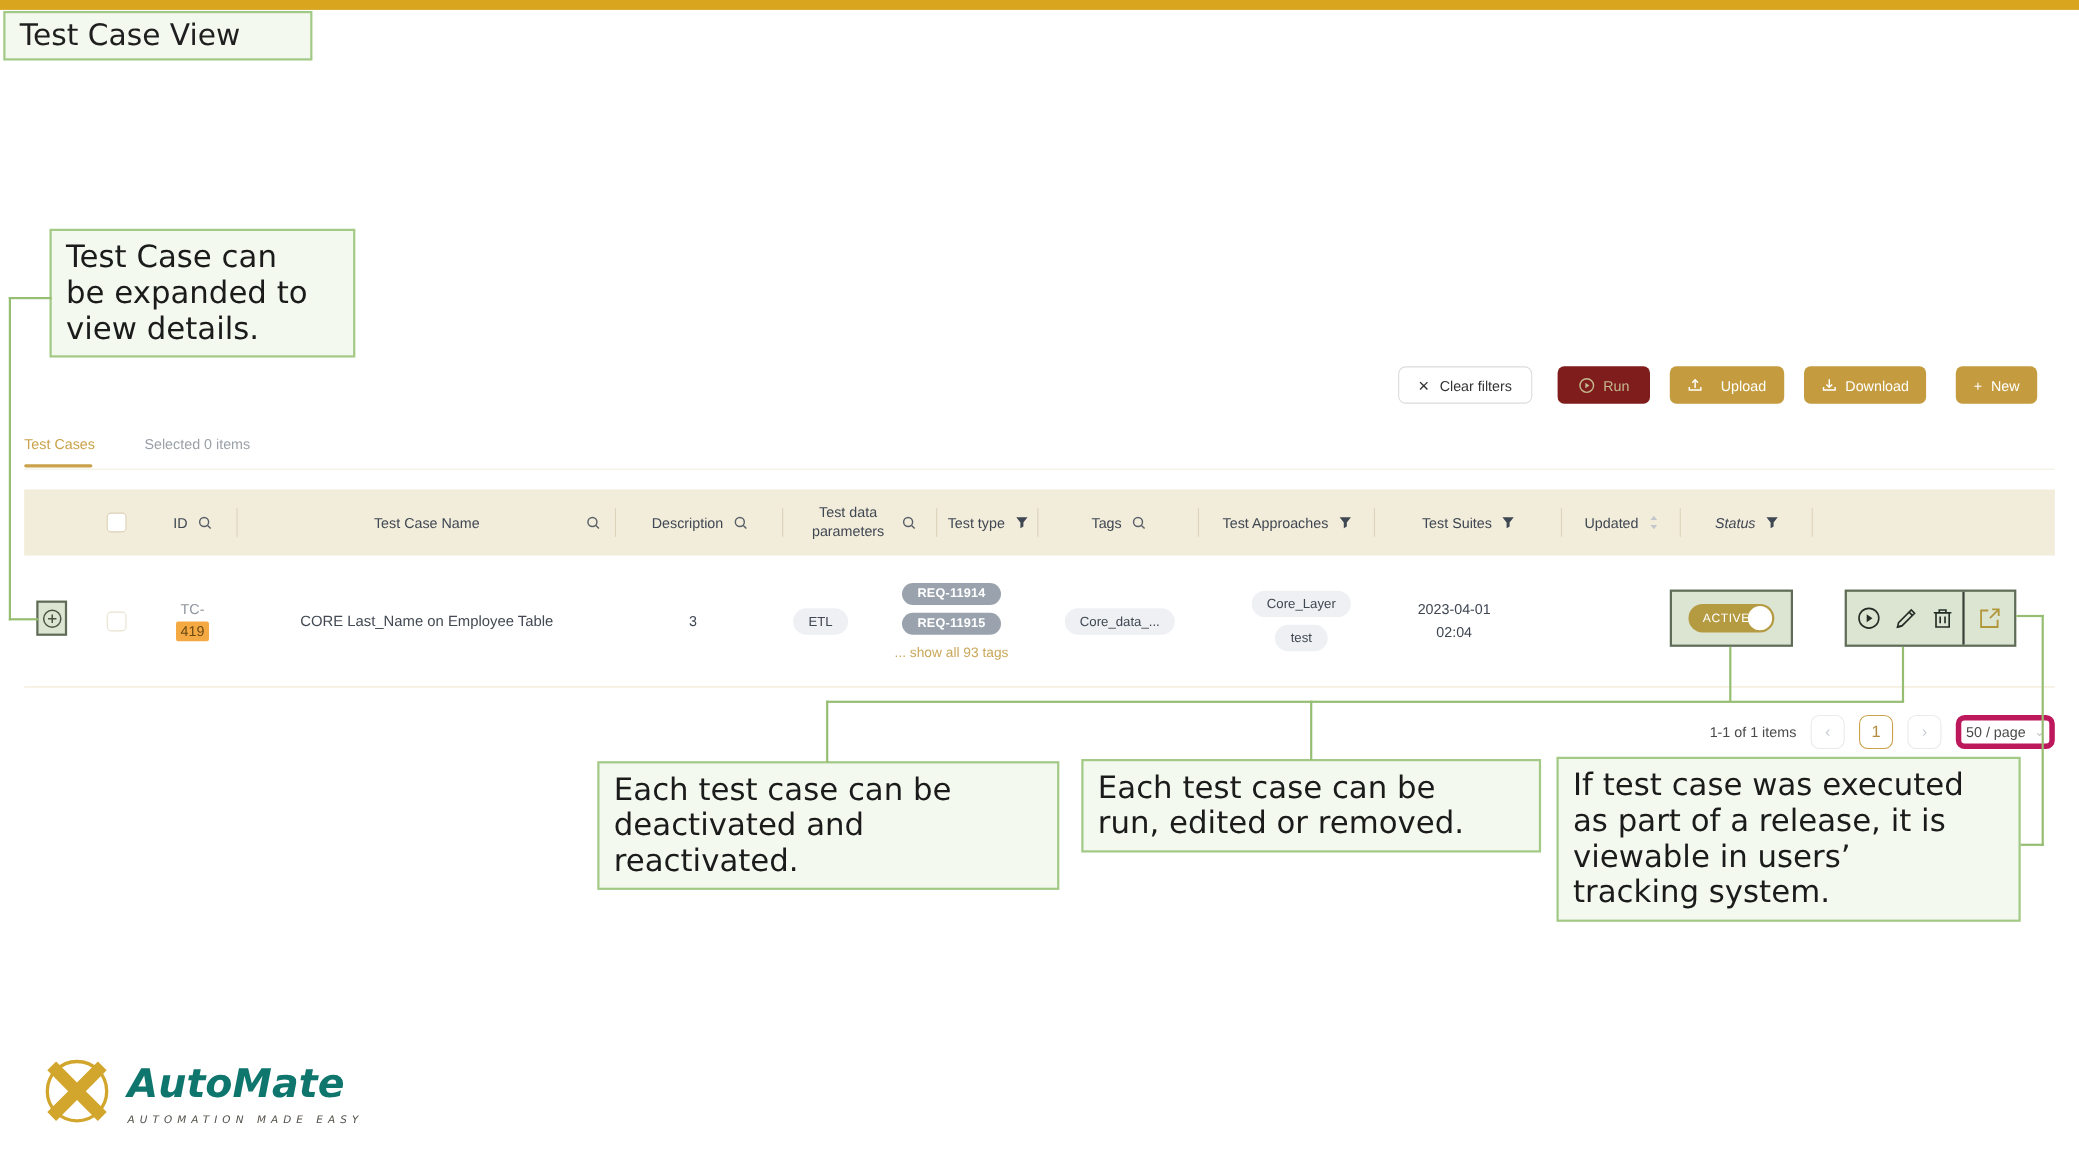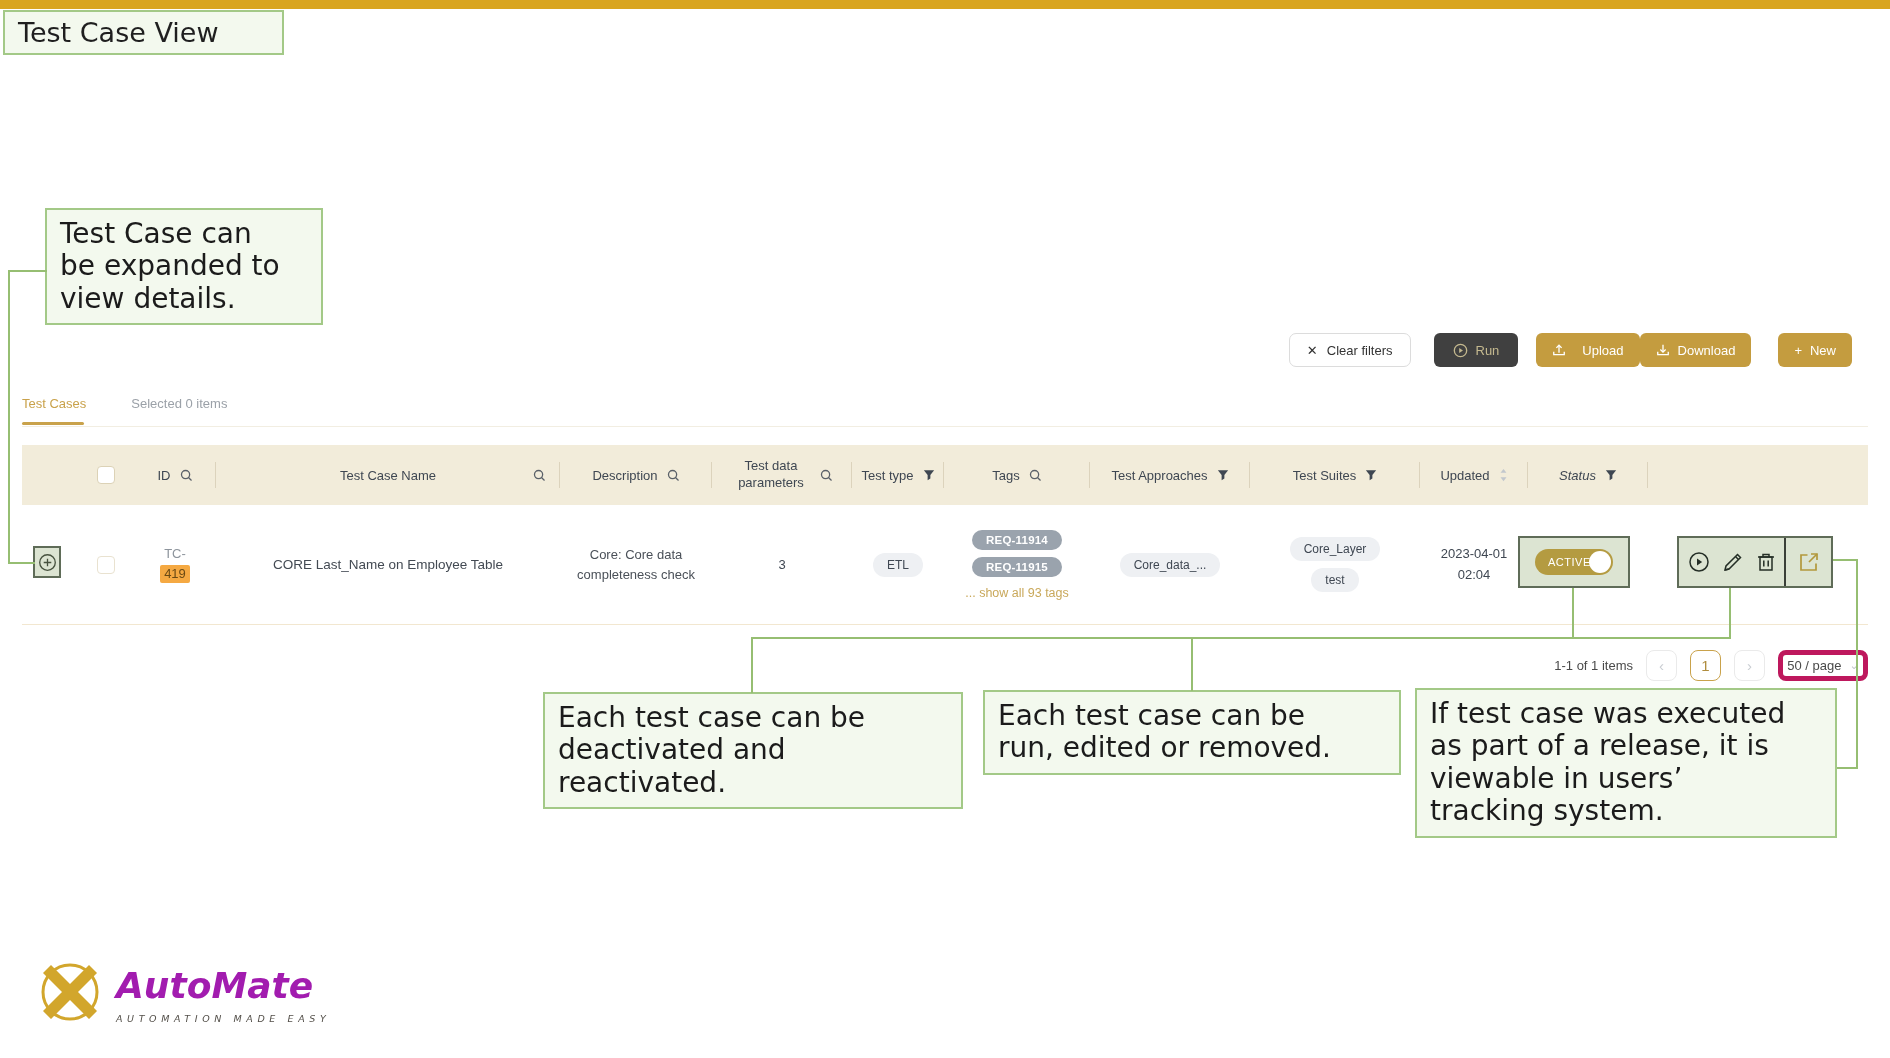--- a/index.html
+++ b/index.html
@@ -18,23 +18,23 @@
         font-family:"DejaVu Sans",sans-serif;font-size:27px;font-weight:500;color:#1f1f1f;padding-left:13px;}
 
   
   .gline{position:absolute;background:#96BE72;}
 
   
   .toolbar{position:absolute;top:333px;right:38px;display:flex;align-items:center;height:34px;}
   .btn{height:34px;display:flex;align-items:center;justify-content:center;border-radius:7px;
        font-size:13px;cursor:pointer;box-sizing:border-box;}
   .btn-clear{background:#fff;border:1px solid #DCDCDC;color:#333;padding:0 17px;gap:9px;margin-right:23px;}
-  .btn-run{background:#404040;color:#C4B98F;padding:0 19px;gap:8px;margin-right:18px;border-radius:6px;}
+  .btn-run{background:#7f1d1d;color:#C4B98F;padding:0 19px;gap:8px;margin-right:18px;border-radius:6px;}
   .btn-gold{background:#C49C3F;color:#fff;padding:0 16px;gap:8px;border-radius:6px;}
-  .btn-upload{gap:16px;}
+  .btn-upload{margin-right:18px;gap:16px;}
   .btn-download{margin-right:27px;justify-content:center;}
   .btn .x{font-size:13px;color:#333;}
 
   
   .tabs{position:absolute;left:22px;top:396px;display:flex;gap:45px;font-size:13px;}
   .tab-active{color:#C9A24B;cursor:pointer;}
   .tab{color:#9BA1A8;cursor:pointer;}
   .tab-underline{position:absolute;left:22px;top:422px;width:62px;height:3px;background:#C9A24B;border-radius:2px;}
   .tabs-border{position:absolute;left:22px;top:426px;width:1846px;height:1px;background:#F2EEE2;}
 
@@ -85,21 +85,21 @@
   .pg-btn{width:31px;height:31px;border:1px solid #EAEAEA;border-radius:8px;display:flex;
           align-items:center;justify-content:center;color:#C9CDD2;font-size:15px;cursor:pointer;background:#fff;box-sizing:border-box;}
   .pg-current{border-color:#C9A24B;color:#B08D3E;}
   .pg-size{width:90px;height:31px;border:5px solid #be185d;border-radius:8px;display:flex;
            align-items:center;justify-content:center;gap:8px;cursor:pointer;box-sizing:border-box;}
   .pg-size .chev{color:#C2C6CB;font-size:11px;}
 
   
   .logo{position:absolute;left:38px;top:960px;display:flex;align-items:flex-start;gap:14px;}
   .logo-text .name{font-family:"DejaVu Sans",sans-serif;font-style:italic;font-weight:600;
-                   font-size:36px;color:#a21caf;line-height:1;margin-top:8px;}
+                   font-size:36px;color:#0f766e;line-height:1;margin-top:8px;}
   .logo-text .tag{font-family:"DejaVu Sans",sans-serif;font-style:italic;font-size:9.5px;
                   letter-spacing:4.6px;color:#54504a;margin-top:9px;}
   svg{display:block;}
 </style>
 </head>
 <body>
 
 <div id="app">
 
   <div class="topbar"></div>
@@ -277,21 +277,20 @@
     <div class="cell c2">
       <div class="checkbox"></div>
     </div>
     <div class="cell c3">
       <div class="idcell">
         <span class="id-prefix">TC-</span>
         <span class="id-hl">419</span>
       </div>
     </div>
     <div class="cell c4 namecell">CORE Last_Name on Employee Table</div>
-    <div class="cell c5 desccell">Core: Core data completeness check</div>
     <div class="cell c6">3</div>
     <div class="cell c7">
       <span class="pill">ETL</span>
     </div>
     <div class="cell c8">
       <div class="stack">
         <span class="tagpill">REQ-11914</span>
         <span class="tagpill">REQ-11915</span>
         <span class="tags-more">... show all 93 tags</span>
       </div>

